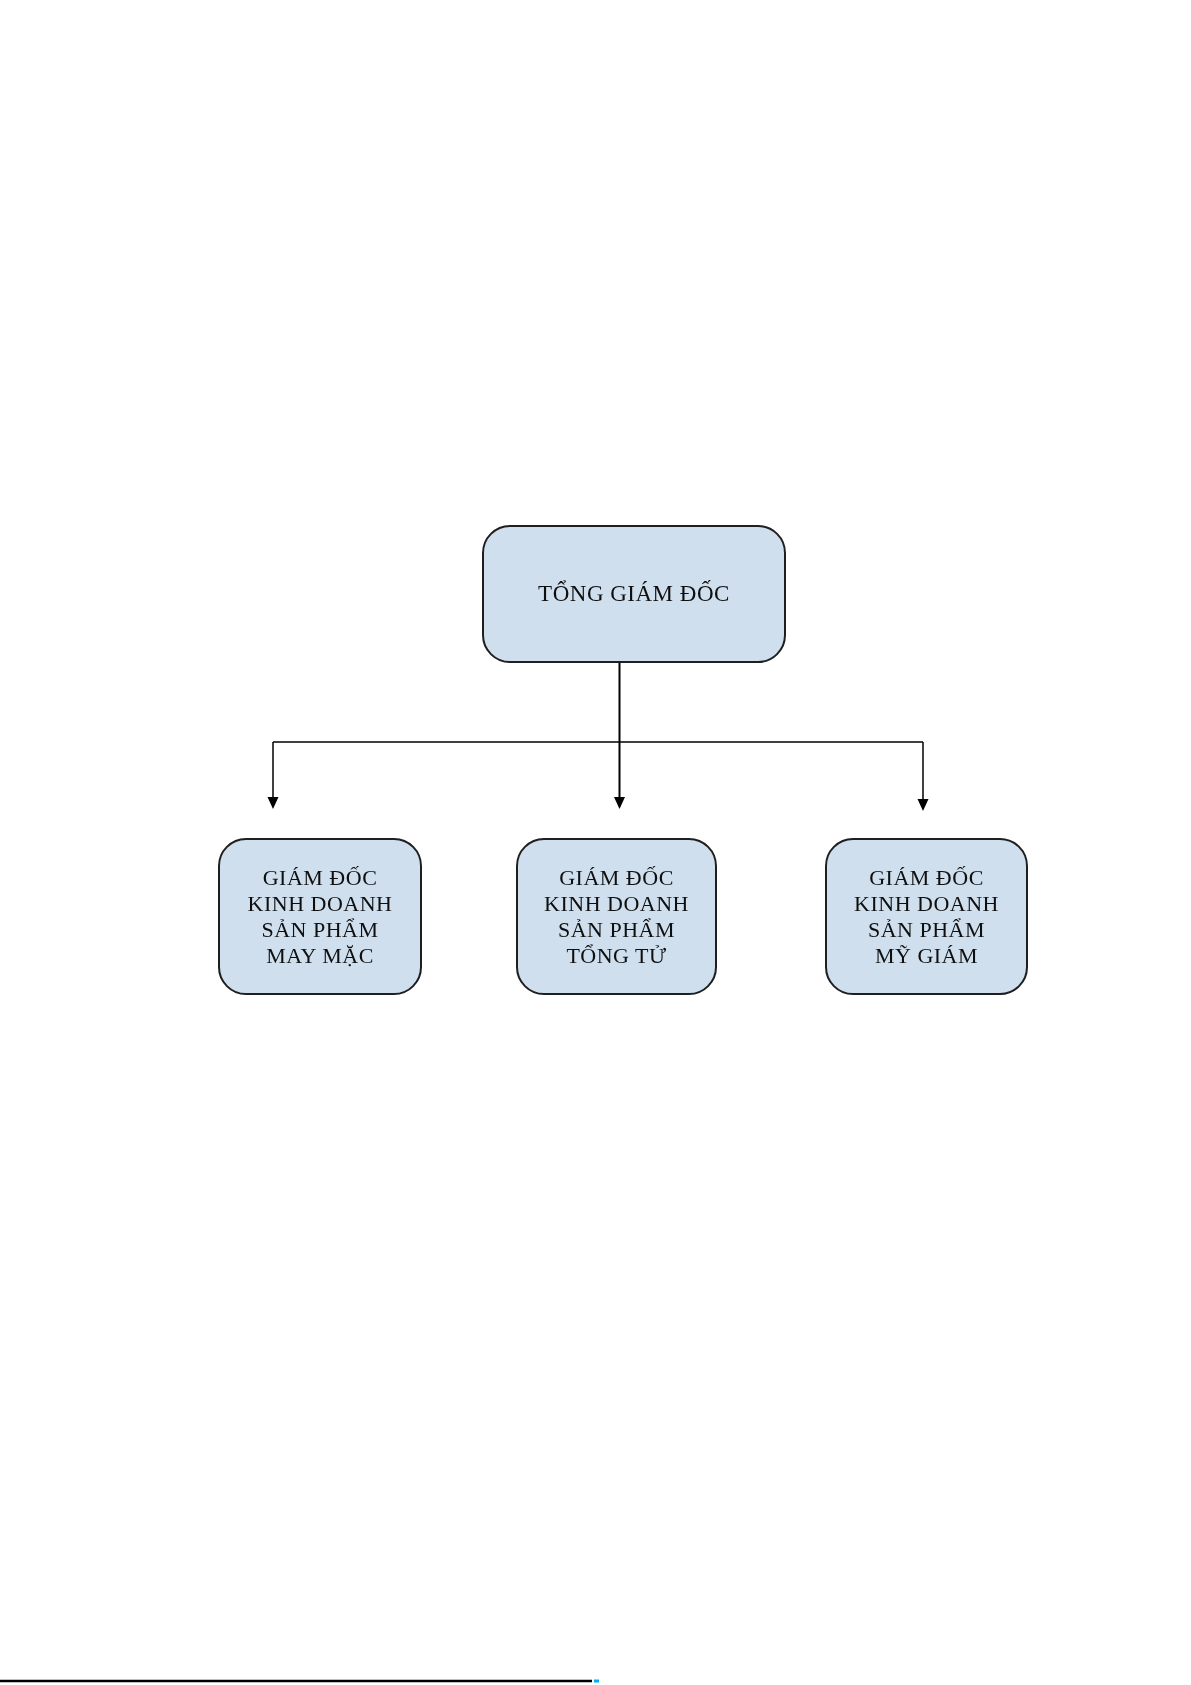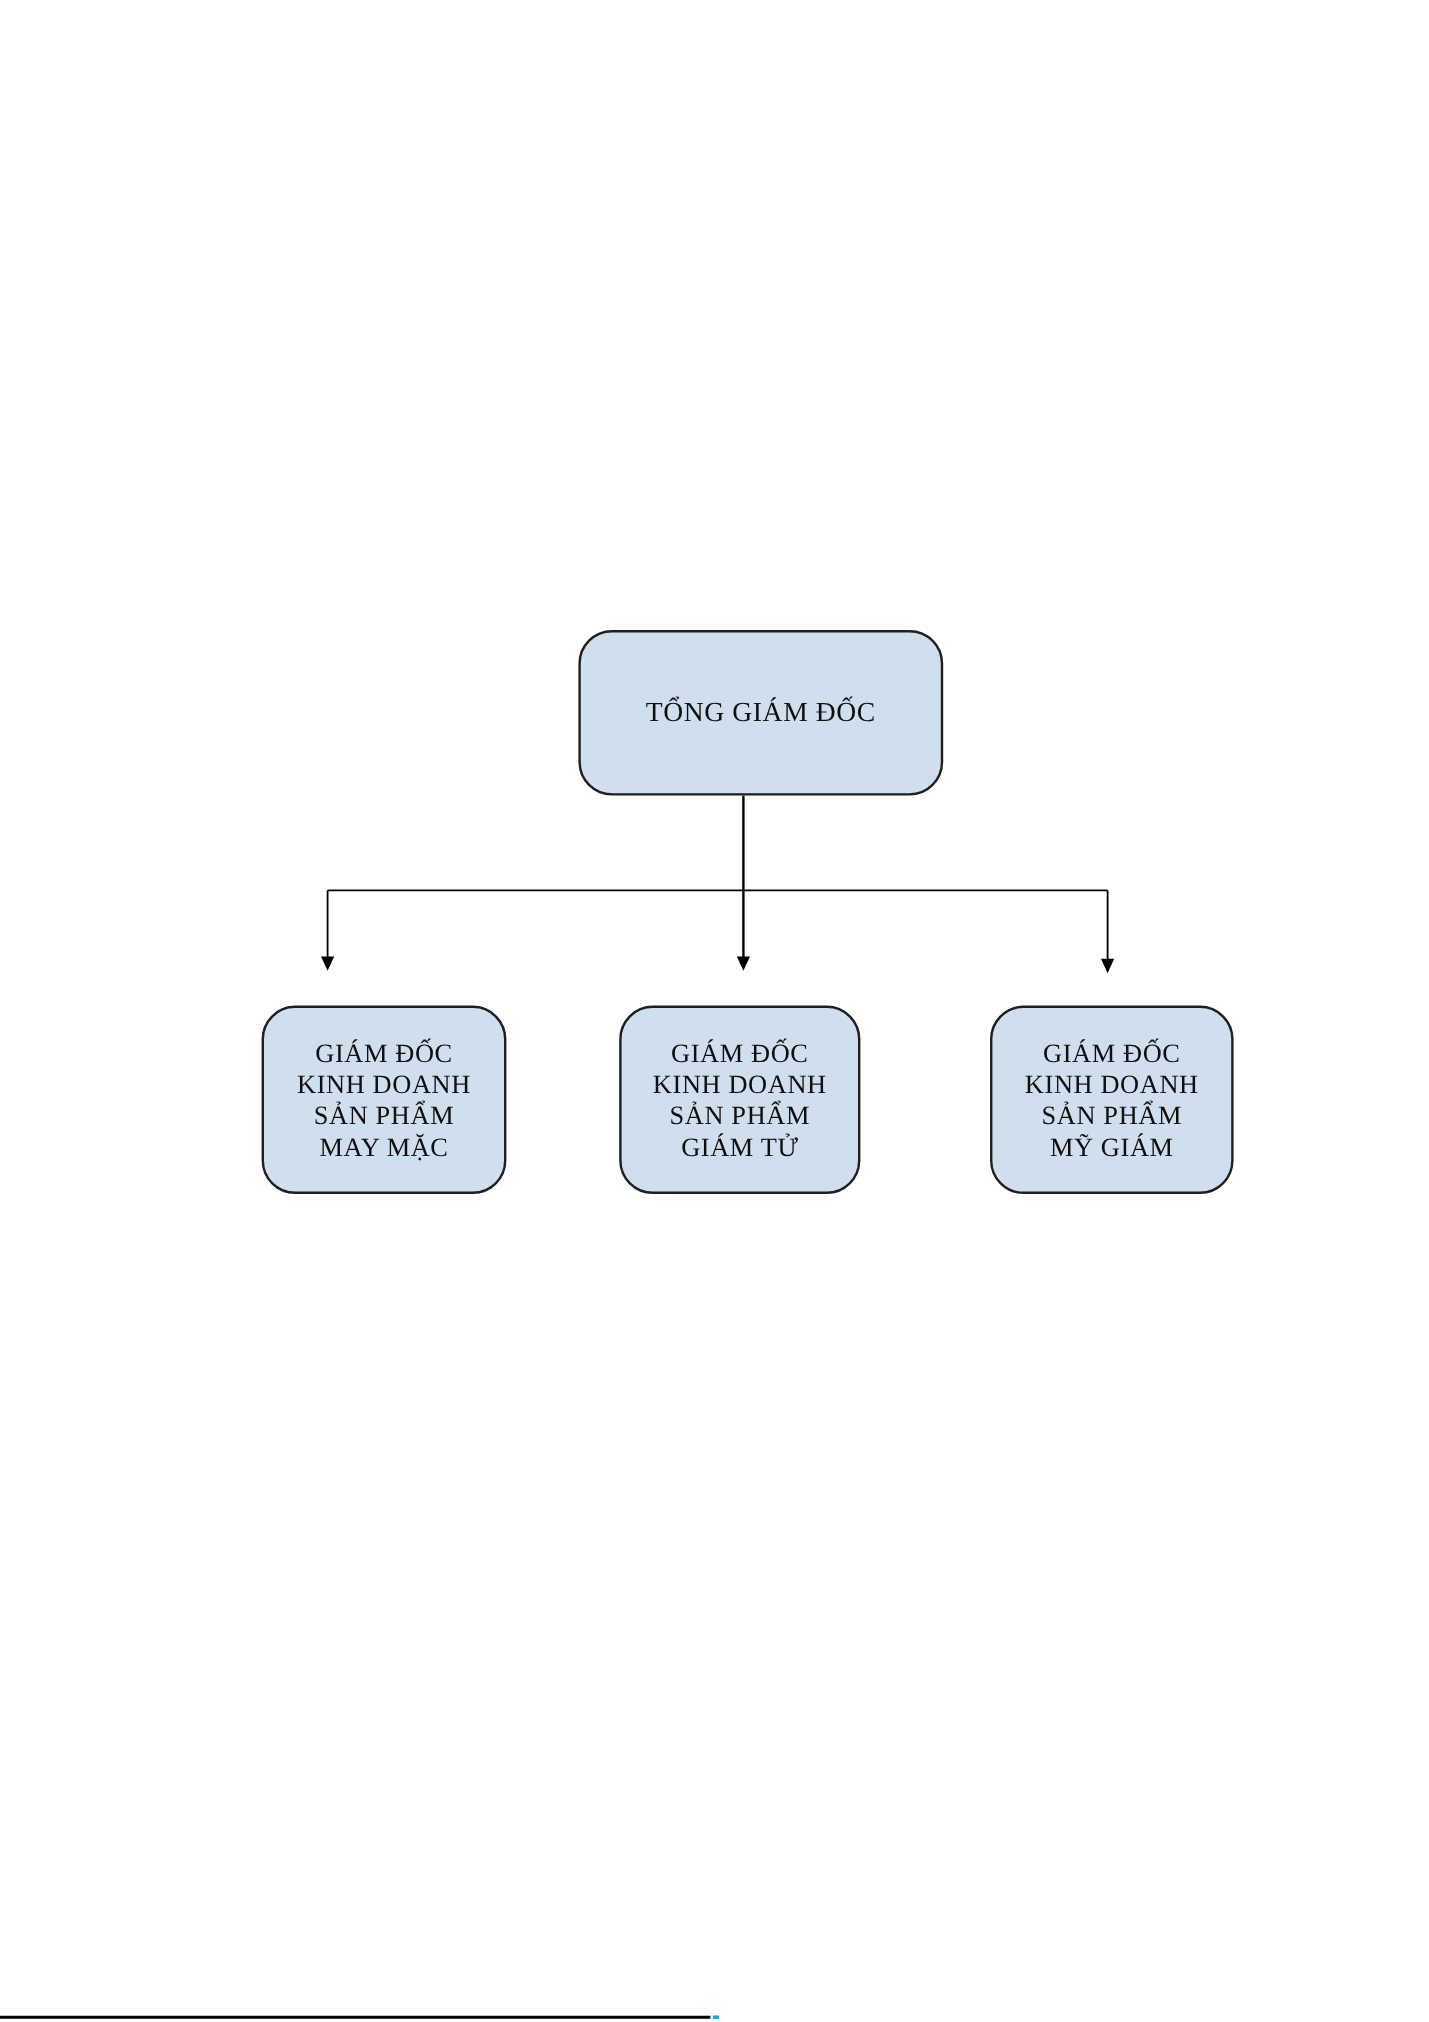--- a/index.html
+++ b/index.html
@@ -86,21 +86,21 @@
     <span class="node-line">GIÁM ĐỐC</span>
     <span class="node-line">KINH DOANH</span>
     <span class="node-line">SẢN PHẨM</span>
     <span class="node-line">MAY MẶC</span>
   </div>
 
   <div class="node node-child node-child-2">
     <span class="node-line">GIÁM ĐỐC</span>
     <span class="node-line">KINH DOANH</span>
     <span class="node-line">SẢN PHẨM</span>
-    <span class="node-line">GIÁM TỬ</span>
+    <span class="node-line">TỔNG TỬ</span>
   </div>
 
   <div class="node node-child node-child-3">
     <span class="node-line">GIÁM ĐỐC</span>
     <span class="node-line">KINH DOANH</span>
     <span class="node-line">SẢN PHẨM</span>
     <span class="node-line">MỸ GIÁM</span>
   </div>
 
 </div>

